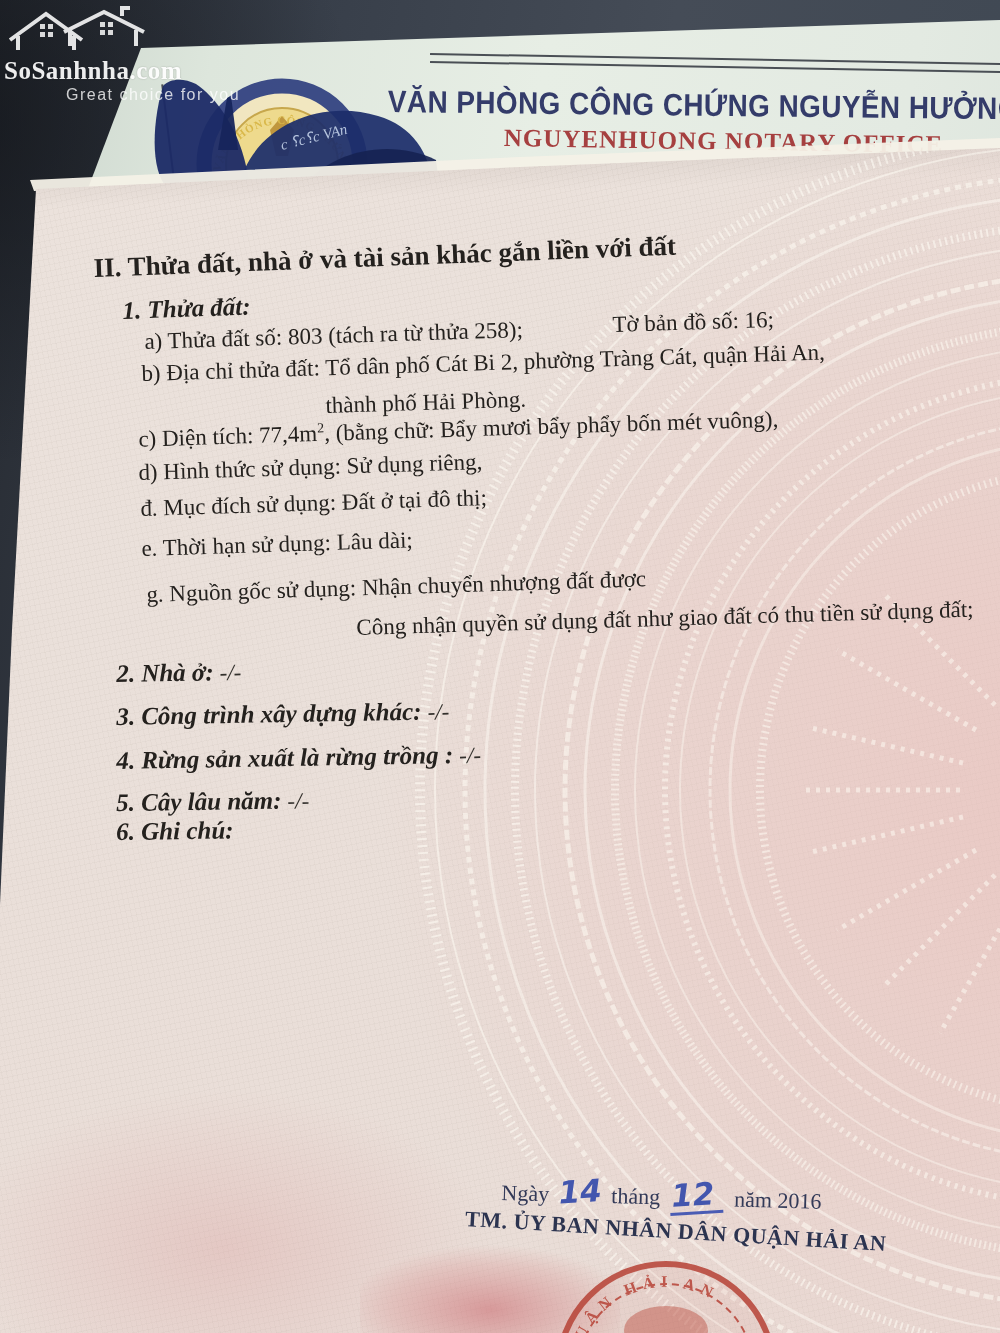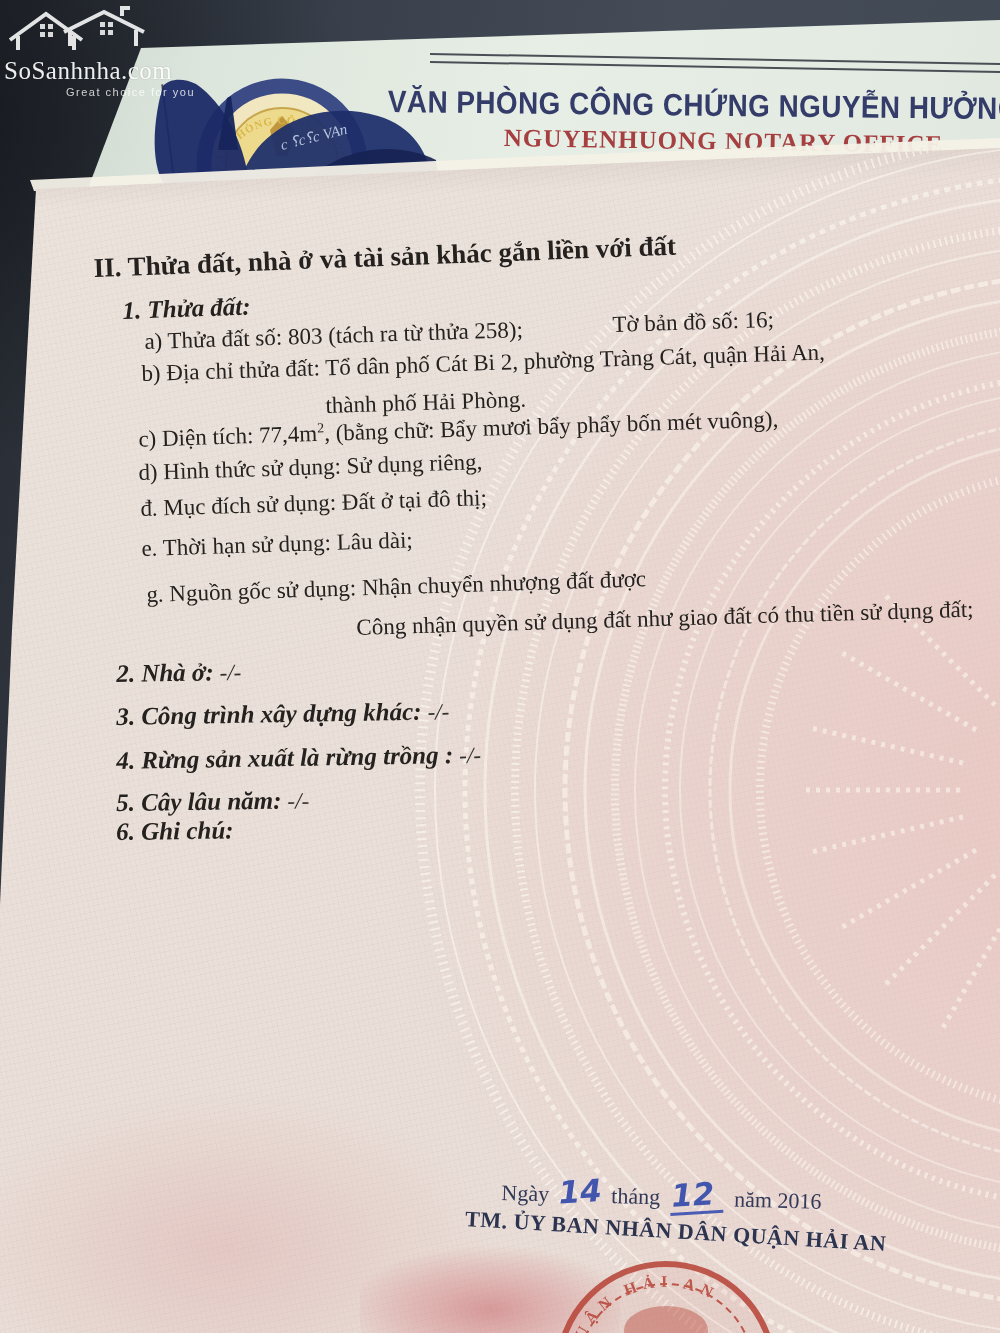--- a/index.html
+++ b/index.html
@@ -40,23 +40,23 @@
       transform-origin:left top;z-index:6;}
   .b{font-weight:bold;}
   .bi{font-weight:bold;font-style:italic;}
   .nullv{font-style:italic;font-weight:normal;font-size:.92em;color:#33302c;margin-left:6px;}
   .hw{font-family:"DejaVu Sans",sans-serif;font-style:italic;font-weight:bold;
       color:#4356ae;font-size:31px;line-height:1;display:inline-block;transform:rotate(-5deg);}
   .hw-u{border-bottom:3px solid #4a5cb4;padding:0 8px 1px 2px;}
   .dateprint{color:#333a58;}
   
   .brandmark{position:absolute;left:4px;top:6px;z-index:20;color:#fff;opacity:.92;}
-  .brand-text{font-weight:normal;font-size:25px;letter-spacing:.5px;line-height:1;
+  .brand-text{font-weight:bold;font-size:25px;letter-spacing:.5px;line-height:1;
       text-shadow:0 0 2px rgba(0,0,0,.25);}
-  .brand-tag{font-family:"Liberation Sans",sans-serif;font-size:11px;letter-spacing:1.5px;
+  .brand-tag{font-family:"Liberation Sans",sans-serif;font-size:16px;letter-spacing:1.5px;
       margin:3px 0 16px 62px;opacity:.85;}
 </style>
 </head>
 <body>
 
 <div class="stage">
 
   <div class="bg"></div>
 
   <div class="letterhead">

